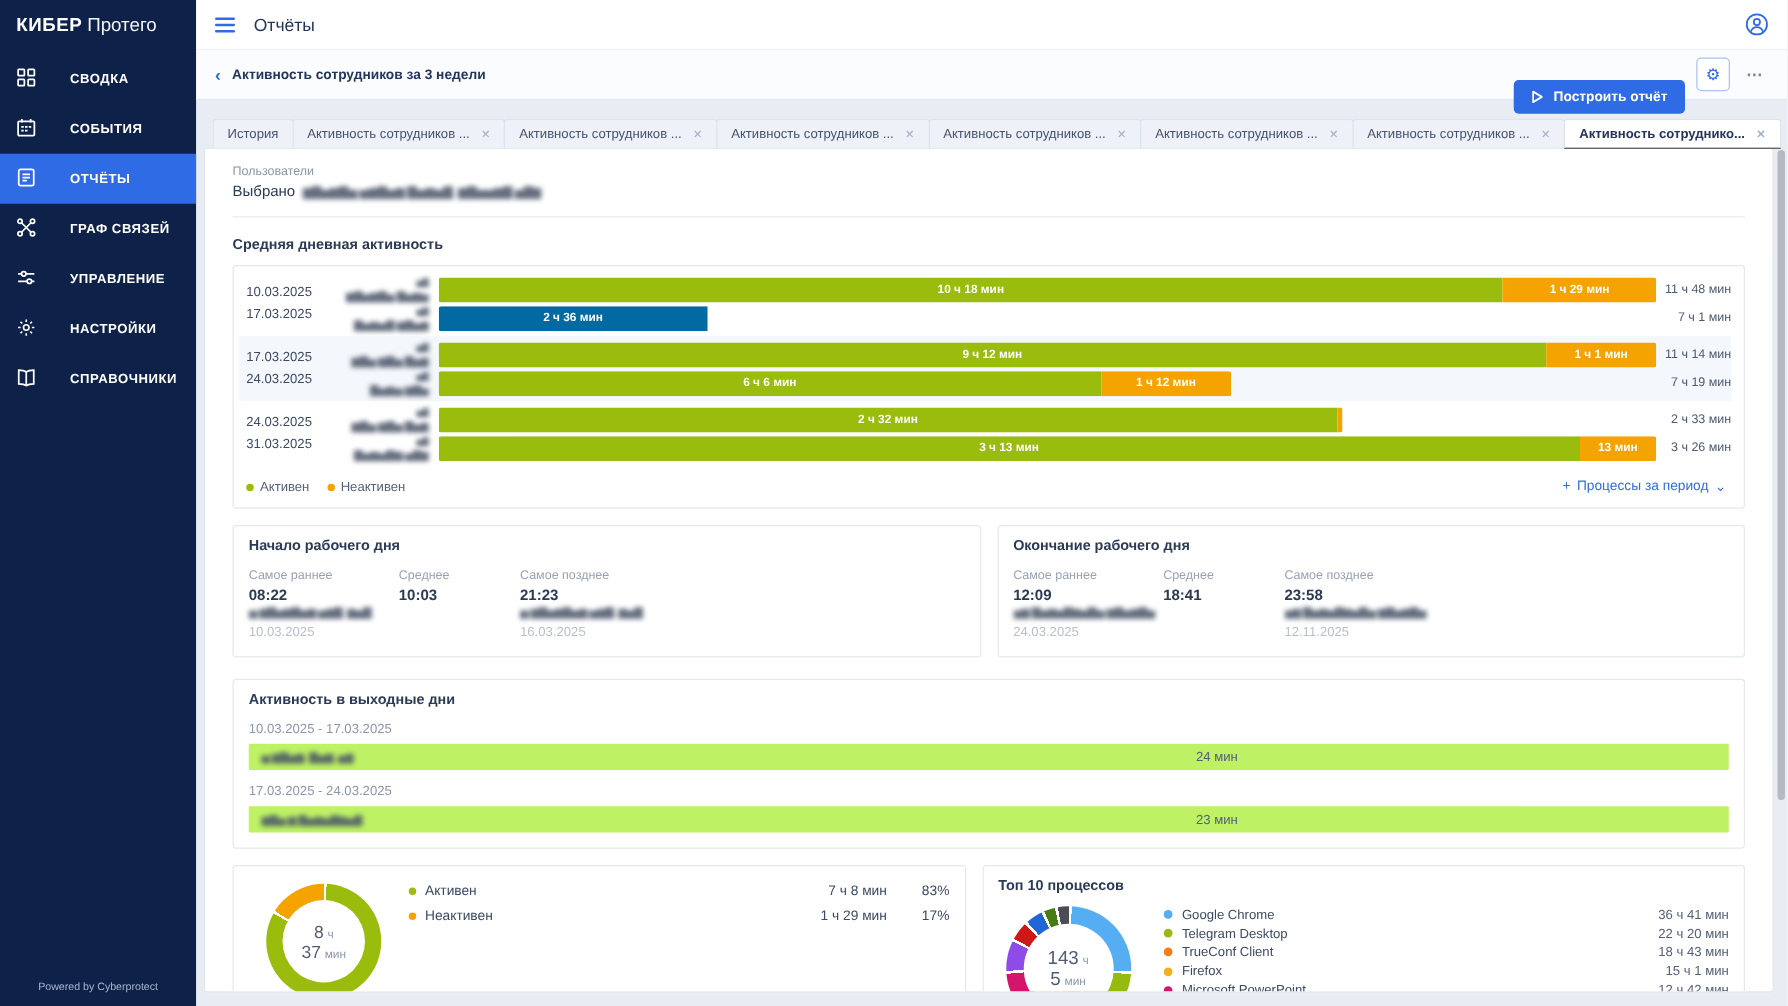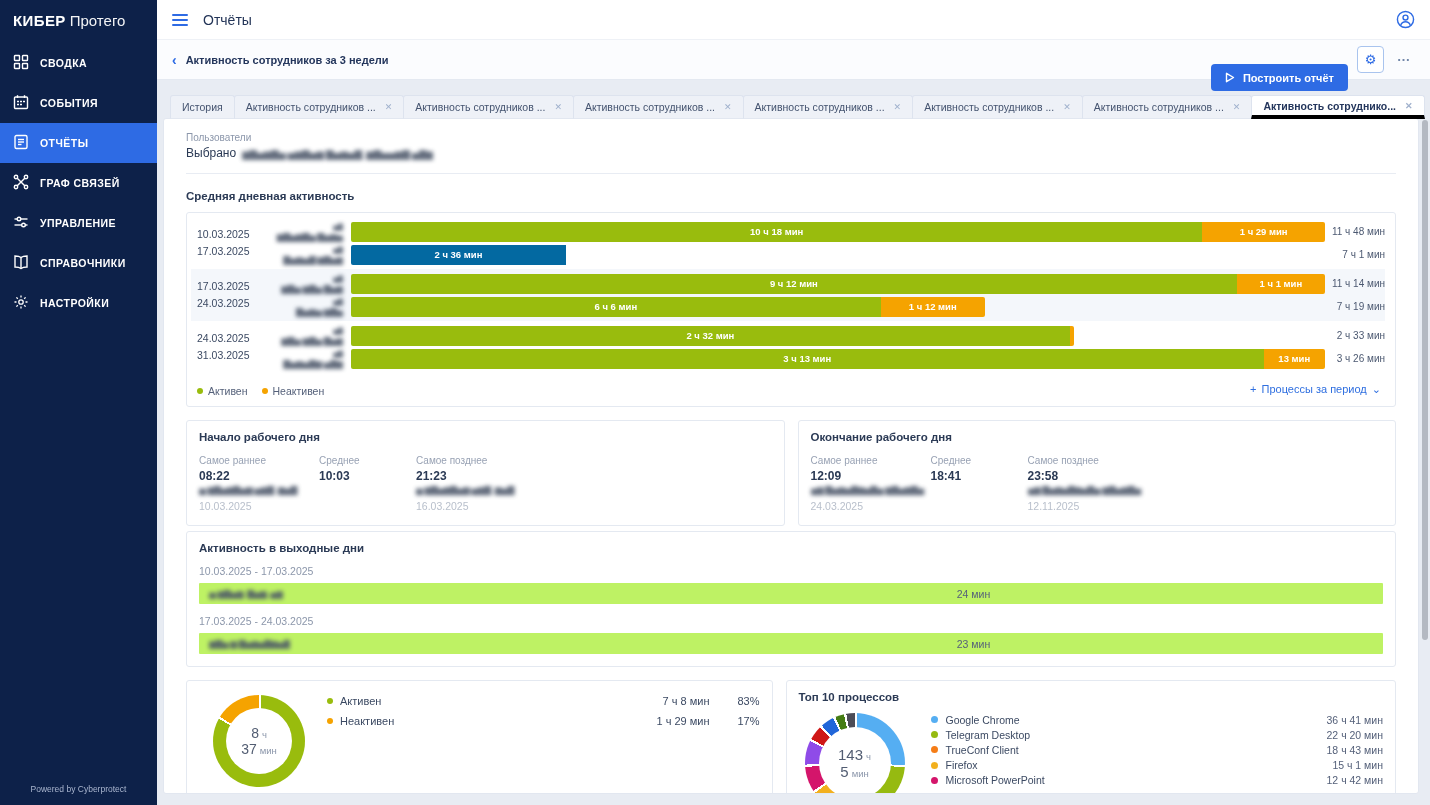--- a/index.html
+++ b/index.html
@@ -6,21 +6,21 @@
   html,body { width:1430px; height:805px; overflow:hidden; }
   body { font-family:"Liberation Sans", sans-serif; background:#e8ecf3; }
   .app { width:1430px; height:805px; display:flex; }
 
   
   .sidebar { width:157px; background:#0d2149; color:#fff; display:flex; flex-direction:column; flex-shrink:0; }
   .logo { height:40px; display:flex; align-items:center; padding-left:13px; font-size:15px; white-space:nowrap; }
   .logo b { font-weight:bold; letter-spacing:.4px; margin-right:4px; }
   .logo span.lt { font-weight:300; opacity:.95; }
   .nav { margin-top:3px; }
-  .nav-item { height:40px; display:flex; align-items:center; gap:11px; padding-left:13px; font-size:10.5px; font-weight:bold; letter-spacing:.45px; cursor:pointer; }
+  .nav-item { height:40px; display:flex; align-items:center; gap:27px; padding-left:13px; font-size:10.5px; font-weight:bold; letter-spacing:.45px; cursor:pointer; }
   .nav-item.active { background:#2e6be4; }
   .nav-item svg { width:16px; height:16px; flex-shrink:0; }
   .powered { margin-top:auto; padding:11px 8px; font-size:8.5px; color:#a9b5ce; text-align:center; }
 
   
   .main { flex:1; display:flex; flex-direction:column; min-width:0; background:#e8ecf3; }
   .topbar { height:40px; background:#fff; border-bottom:1px solid #eef1f6; display:flex; align-items:center; padding:0 15px; gap:15px; flex-shrink:0; }
   .hamburger { width:16px; cursor:pointer; }
   .hamburger div { height:2px; background:#2e6be4; margin:3px 0; border-radius:1px; }
   .topbar-title { font-size:14px; color:#233457; font-weight:500; }
@@ -31,21 +31,21 @@
   .subbar-title { font-size:11px; font-weight:bold; color:#24365c; }
   .subbar-right { margin-left:auto; display:flex; align-items:center; gap:9px; }
   .btn-build { display:flex; align-items:center; gap:8px; height:27px; padding:0 14px; background:#2e6be4; color:#fff; font-size:11px; font-weight:bold; border:none; border-radius:4px; cursor:pointer; font-family:inherit;margin-top:36px; }
   .btn-gear { width:27px; height:27px; background:#fff; border:1px solid #a9c4ee; border-radius:4px; color:#2e6be4; font-size:13px; display:flex; align-items:center; justify-content:center; cursor:pointer; }
   .btn-dots { color:#7186a8; font-size:13px; letter-spacing:1px; font-weight:bold; cursor:pointer; padding:0 4px; }
 
   
   .content { flex:1; position:relative; padding:15px 11px 0 6px; overflow:hidden; }
   .tabbar { display:flex; height:24px; position:relative; z-index:2; margin-bottom:-1px; margin-left:7px; }
   .tab { display:flex; align-items:center; gap:9px; padding:0 11px; font-size:10.5px; color:#44536f; background:#eef1f7; border:1px solid #dde3ee; border-bottom:1px solid #e2e7f0; border-radius:3px 3px 0 0; margin-right:-1px; cursor:pointer; white-space:nowrap; }
-  .tab.active { background:#fff; border-bottom:4px solid #000000; font-weight:bold; color:#24365c; }
+  .tab.active { background:#fff; border-bottom:1px solid #000000; font-weight:bold; color:#24365c; }
   .tab-close { color:#9fb0cc; font-size:9px; cursor:pointer; }
 
   .panel { position:relative; background:#fff; border:1px solid #e2e7f0; border-radius:3px; height:676px; padding:10px 22px 0 22px; overflow:hidden; }
 
   .users-block { padding:3px 0 13px; border-bottom:1px solid #e8ecf3; }
   .ub-label { font-size:10px; color:#8c97ab; }
   .ub-value { font-size:12px; color:#2b3a55; margin-top:3px; display:flex; gap:6px; align-items:flex-end; }
 
   .section-title { margin:16px 0 10px; font-size:11.5px; font-weight:bold; color:#2b3a55; }
 
@@ -71,21 +71,21 @@
 
   .two-col { display:flex; gap:13px; margin-top:13px; }
   .time-card { flex:1; padding:10px 12px 13px; }
   .time-cols { display:flex; margin-top:12px; }
   .tcol1 { width:120px; } .tcol2 { width:97px; } .tcol3 { flex:1; }
   .tc-label { font-size:10px; color:#98a2b4; }
   .tc-time { font-size:12px; font-weight:bold; color:#2b3a55; margin-top:3px; }
   .tc-user { margin-top:2px; min-height:11px; }
   .tc-date { font-size:10.5px; color:#b9c0cc; margin-top:4px; }
 
-  .weekend-card { margin-top:5px; padding:10px 12px 12px; }
+  .weekend-card { margin-top:17px; padding:10px 12px 12px; }
   .wk-range { font-size:10.5px; color:#8c97ab; margin:11px 0 6px; }
   .wk-row { position:relative; background:#bef264; height:21px; display:flex; align-items:center; padding:0 10px; border-radius:1px; }
   .wk-val { position:absolute; left:64%; font-size:10.5px; color:#55617a; }
 
   .bottom-row { display:flex; gap:13px; margin-top:13px; }
   .avg-card { flex:1; display:flex; flex-direction:column; }
   .avg-top { display:flex; padding:10px 12px 14px; gap:22px; }
   .donut { border-radius:50%; position:relative; flex-shrink:0; }
   .donut-hole { position:absolute; background:#fff; border-radius:50%; display:flex; flex-direction:column; align-items:center; justify-content:center; }
   .dc-line { display:flex; align-items:baseline; gap:3px; }
@@ -164,32 +164,32 @@
       <div class="nav-item">
         <span><svg width="16" height="16" viewBox="0 0 16 16" fill="none" stroke="#fff" stroke-width="1.4">
               <line x1="1.5" y1="5" x2="14.5" y2="5"></line>
               <line x1="1.5" y1="11" x2="14.5" y2="11"></line>
               <circle cx="6" cy="5" r="1.8" fill="#0d2149"></circle>
               <circle cx="10.5" cy="11" r="1.8" fill="#0d2149"></circle>
             </svg></span>
         <span>УПРАВЛЕНИЕ</span>
       </div>
       <div class="nav-item">
+        <span><svg width="16" height="16" viewBox="0 0 16 16" fill="none" stroke="#fff" stroke-width="1.3">
+              <circle cx="8" cy="8" r="2.2"></circle>
+              <path d="M8 1.5v2M8 12.5v2M1.5 8h2M12.5 8h2M3.4 3.4l1.4 1.4M11.2 11.2l1.4 1.4M12.6 3.4l-1.4 1.4M4.8 11.2l-1.4 1.4"></path>
+            </svg></span>
+        <span>НАСТРОЙКИ</span>
+      </div>
+      <div class="nav-item">
         <span><svg width="16" height="16" viewBox="0 0 16 16" fill="none" stroke="#fff" stroke-width="1.4">
               <path d="M8 3.5C6.5 2.3 4.5 2 2 2v11c2.5 0 4.5.3 6 1.5 1.5-1.2 3.5-1.5 6-1.5V2c-2.5 0-4.5.3-6 1.5z"></path>
               <line x1="8" y1="3.5" x2="8" y2="14.5"></line>
             </svg></span>
         <span>СПРАВОЧНИКИ</span>
-      </div>
-      <div class="nav-item">
-        <span><svg width="16" height="16" viewBox="0 0 16 16" fill="none" stroke="#fff" stroke-width="1.3">
-              <circle cx="8" cy="8" r="2.2"></circle>
-              <path d="M8 1.5v2M8 12.5v2M1.5 8h2M12.5 8h2M3.4 3.4l1.4 1.4M11.2 11.2l1.4 1.4M12.6 3.4l-1.4 1.4M4.8 11.2l-1.4 1.4"></path>
-            </svg></span>
-        <span>НАСТРОЙКИ</span>
       </div>
     </div>
     <div class="powered">Powered by Cyberprotect</div>
   </div>
 
   <div class="main">
 
     <div class="topbar">
       <div class="hamburger">
           <div></div>

